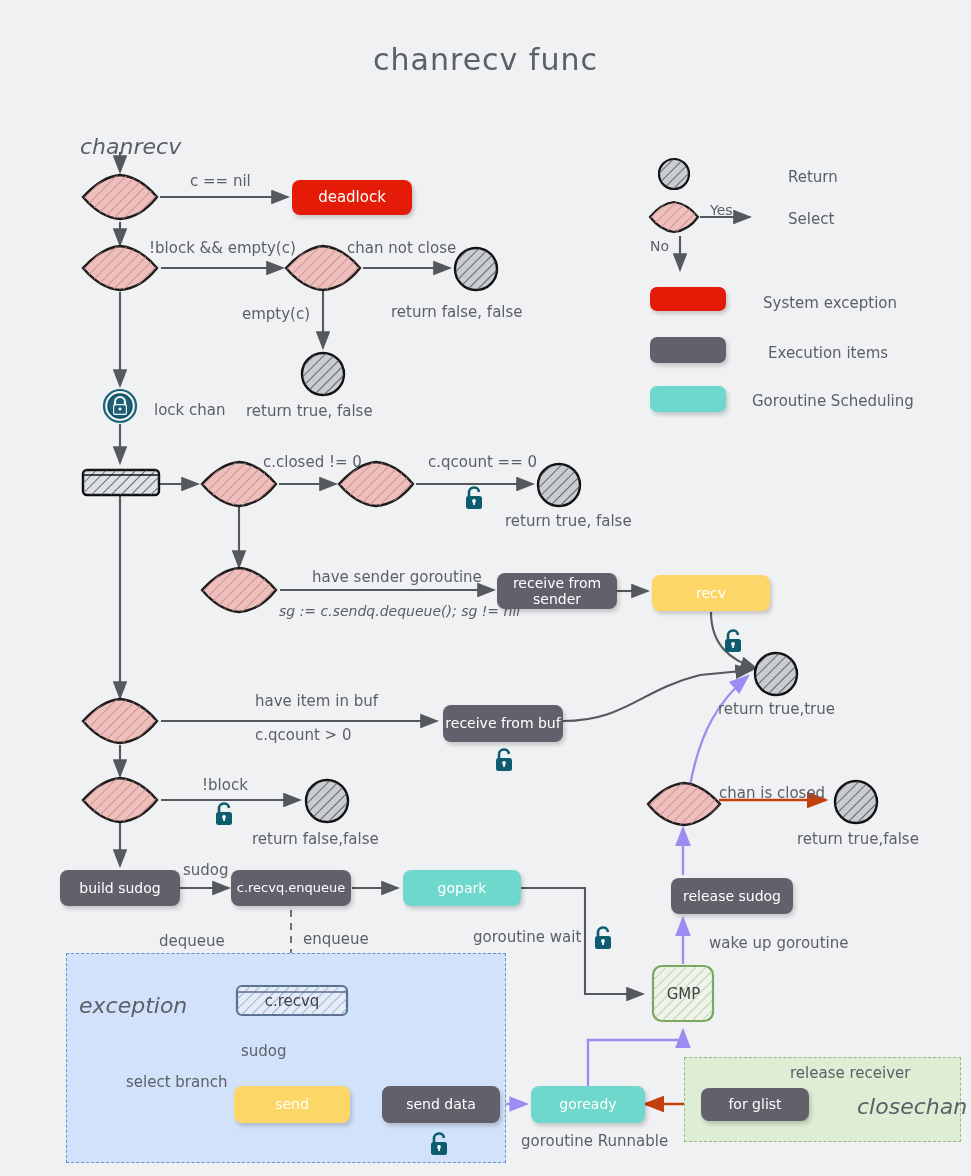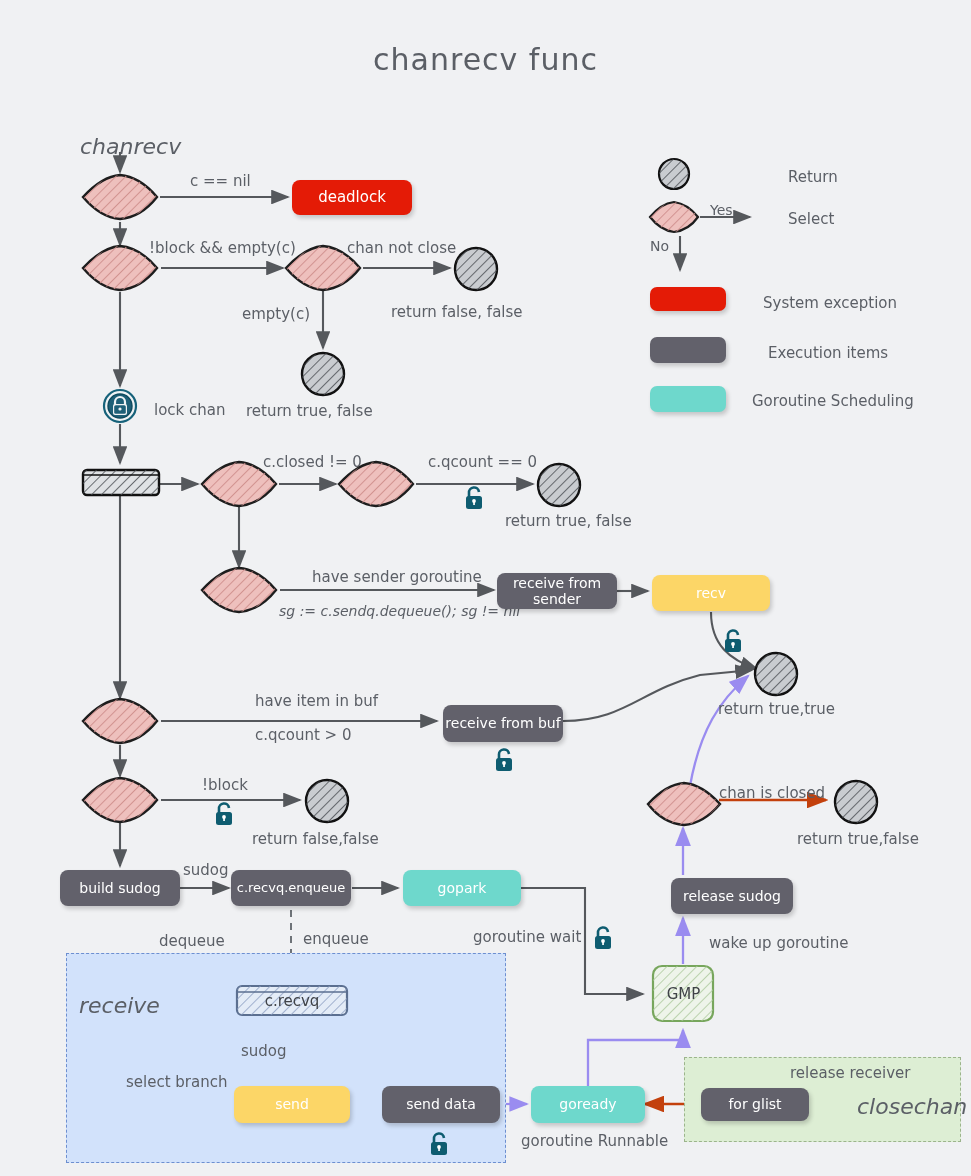--- a/index.html
+++ b/index.html
@@ -379,21 +379,21 @@
   <div class="node shape" style="left:650px;top:963px;width:67px;height:62px;">
     <svg width="67" height="62" viewBox="0 0 67 62">
       <rect x="3" y="3" width="60" height="55" rx="9" fill="#eef4ea" stroke="#77a65c" stroke-width="2.2"></rect>
       <rect x="3" y="3" width="60" height="55" rx="9" fill="url(#hatchG)" stroke="none"></rect>
     </svg>
     <span class="cap">GMP</span>
   </div>
 
   <div class="groupbox blue-group" style="left:66px;top:953px;width:440px;height:210px;"></div>
 
-  <div class="lbl big" style="left:79px;top:993px;">receive</div>
+  <div class="lbl big" style="left:79px;top:993px;">exception</div>
   <div class="lbl" style="left:159px;top:932px;">dequeue</div>
 
   <div class="node shape" style="left:234px;top:982px;width:116px;height:38px;">
     <svg width="116" height="38" viewBox="0 0 116 38">
       <rect x="3" y="4" width="110" height="29" rx="5" fill="#e4ecf7" stroke="#5b6f90" stroke-width="2.2"></rect>
       <rect x="3" y="4" width="110" height="29" rx="5" fill="url(#hatchB)" stroke="none"></rect>
       <line x1="3" y1="10" x2="113" y2="10" stroke="#5b6f90" stroke-width="1.5"></line>
     </svg>
     <span class="cap">c.recvq</span>
   </div>

